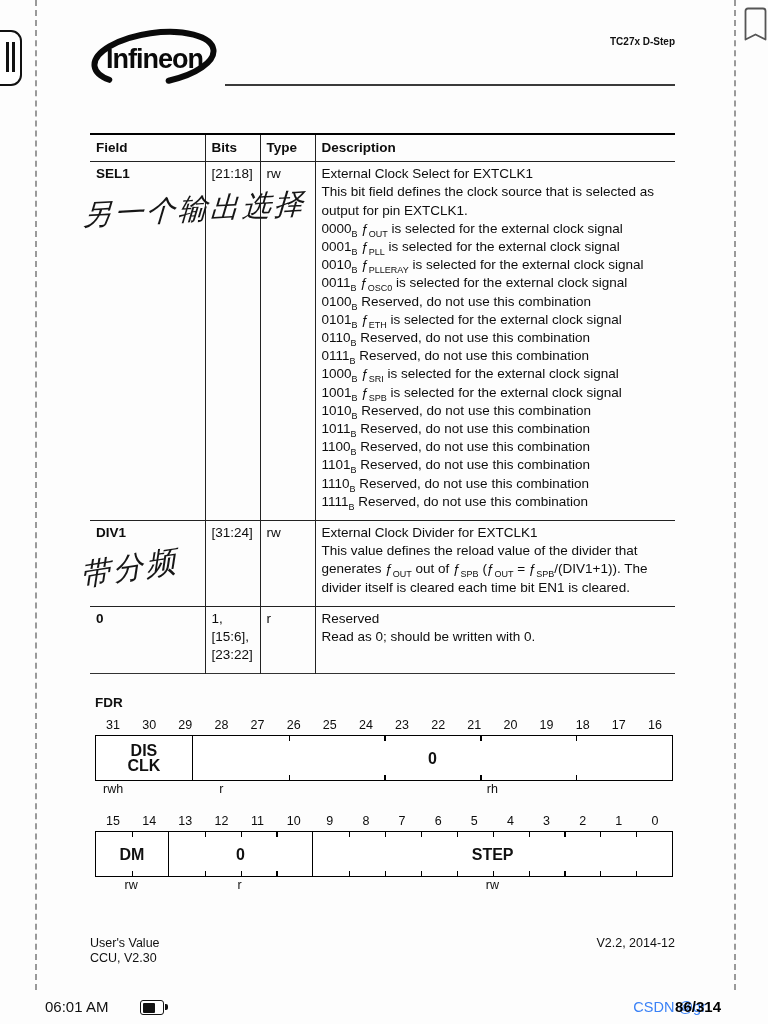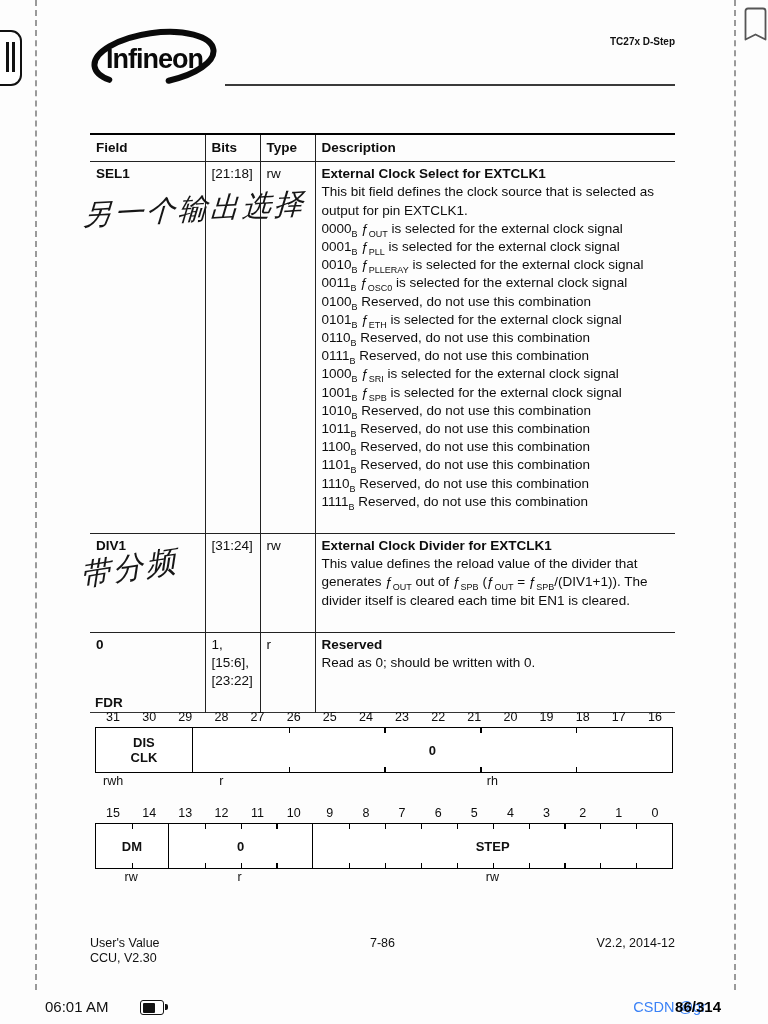--- a/index.html
+++ b/index.html
@@ -21,45 +21,45 @@
              font-weight:bold;font-size:10px;}
   .header-rule{position:absolute;left:225px;top:84px;width:450px;height:1.5px;background:#3a3a3a;}
   
   .table-wrap{position:absolute;left:90px;top:133px;width:585px;}
   table.reg-table{border-collapse:collapse;width:585px;table-layout:fixed;
                   font-size:13.5px;line-height:18.2px;color:#0d0d0d;
                   border-top:2.4px solid #000;border-bottom:1.6px solid #333;}
   .reg-table th{font-weight:bold;text-align:left;padding:4px 6px;border-bottom:1.3px solid #222;font-size:13.5px;}
   .reg-table th + th,.reg-table td + td{border-left:1.3px solid #222;}
   .reg-table tbody tr + tr td{border-top:1.3px solid #222;}
-  .reg-table td{vertical-align:top;padding:3px 6px 22px 6px;}
+  .reg-table td{vertical-align:top;padding:3px 6px 9px 6px;}
   .c-field{font-weight:bold;}
   .pre{white-space:pre-line;}
-  .desc-title{font-weight:bold;}
+  .desc-title{font-weight:normal;}
   .opt-line{padding-left:44px;text-indent:-44px;}
   sub{font-size:9px;line-height:0;}
   
   .hand{position:absolute;font-family:"DejaVu Sans",sans-serif;color:#161616;
         font-style:italic;letter-spacing:3px;white-space:nowrap;}
   .hand.note1{left:82px;top:190px;font-size:29px;transform:rotate(-3deg) skewX(-6deg);}
   .hand.note2{left:80px;top:548px;font-size:30px;transform:rotate(-9deg) skewX(-4deg);}
   
   .fdr{position:absolute;left:95px;top:695px;width:578px;}
   .fdr-short{font-weight:bold;font-size:13.5px;}
   .fdr-line{position:relative;height:20px;margin-top:2px;font-weight:bold;font-size:13.5px;}
   .fdr-offset{position:absolute;left:272px;top:0;}
   .fdr-reset{position:absolute;right:0;top:0;}
-  .reg-row0{}
+  .reg-row0{margin-top:8px;}
   .reg-row1{margin-top:16px;}
   .bit-ruler{display:flex;height:17px;font-size:12.5px;color:#0d0d0d;}
   .bit-num{flex:1 1 0;text-align:center;}
   .reg-box{display:flex;border:1.6px solid #000;height:44px;background:#fff;}
   .reg-field{position:relative;display:flex;align-items:center;justify-content:center;}
   .reg-field + .reg-field{border-left:1.6px solid #000;}
-  .reg-label{font-weight:bold;font-size:13px;text-align:center;white-space:pre-line;line-height:15px;}
+  .reg-label{font-weight:bold;font-size:16px;text-align:center;white-space:pre-line;line-height:15px;}
   .tick-t,.tick-b{position:absolute;width:1.2px;height:5px;background:#000;}
   .tick-t{top:0;}
   .tick-b{bottom:0;}
   .acc-row{display:flex;font-size:12.5px;height:17px;}
   .acc-cell{flex:1 1 0;text-align:center;padding-top:1px;}
   
   .footer{position:absolute;left:90px;top:936px;width:585px;font-size:12.5px;line-height:15px;}
   .footer .center{position:absolute;left:0;width:585px;text-align:center;top:0;}
   .footer .right{position:absolute;right:0;top:0;}
   
@@ -270,21 +270,20 @@
           <div class="acc-cell" style="flex: 2 1 0%;">rw</div>
           <div class="acc-cell" style="flex: 4 1 0%;">r</div>
           <div class="acc-cell" style="flex: 10 1 0%;">rw</div>
         </div>
       </div>
   </div>
 
   <div class="footer">
     <div>User's Value</div>
     <div>CCU, V2.30</div>
-    <div class="center">7-86</div>
     <div class="right">V2.2, 2014-12</div>
   </div>
 
   <div class="time">06:01 AM</div>
   <div class="battery"></div>
   <span class="watermark">CSDN @gr</span>
   <span class="page-indicator">86/314</span>
 
 </div>
 

